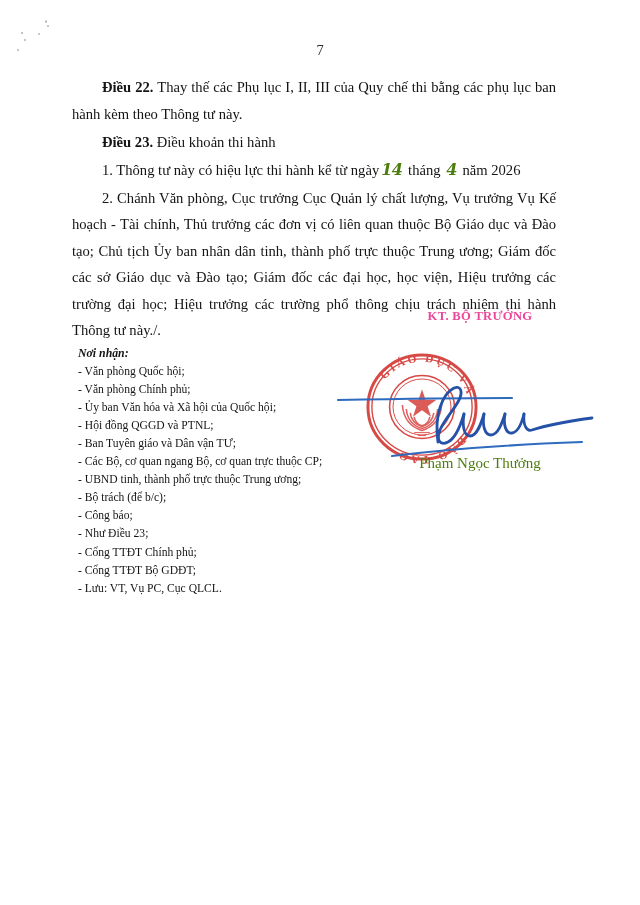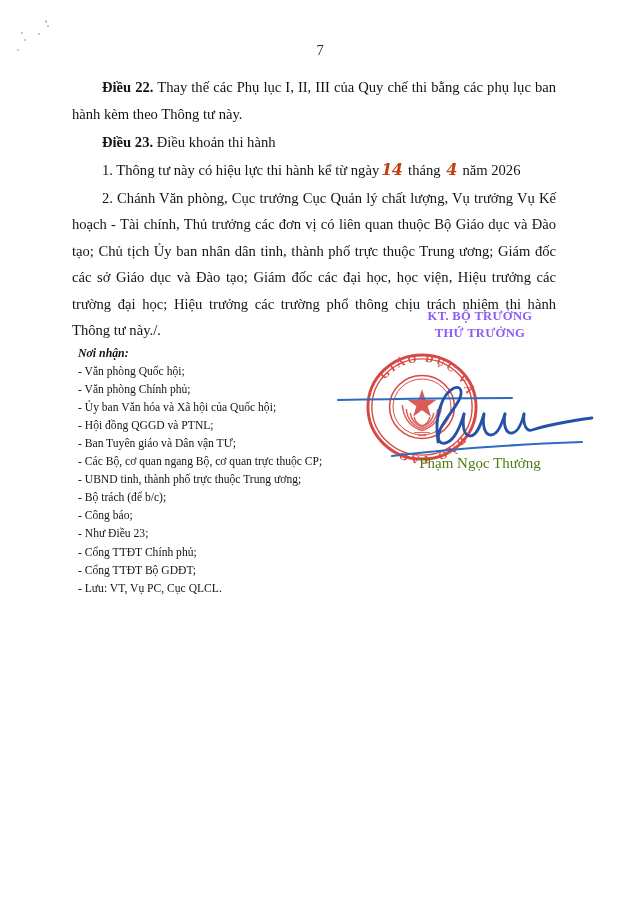--- a/index.html
+++ b/index.html
@@ -47,21 +47,21 @@
   }
   .para {
     margin: 0 0 0 0;
     text-indent: 30px;
   }
   .para + .para { margin-top: 1.5px; }
   .para b { font-weight: bold; }
 
   .date-ink {
     font-family: "DejaVu Serif", serif;
-    color: #c2410c;
+    color: #4d7c0f;
     font-weight: bold;
     font-style: italic;
     font-size: 16px;
     letter-spacing: -0.5px;
     padding: 0 2px;
   }
 
   
   .lower {
     position: absolute;
@@ -99,21 +99,21 @@
     left: 355px;
     top: 0;
     width: 250px;
     text-align: center;
   }
   .sig-title {
     font-weight: bold;
     font-size: 12.6px;
     line-height: 16.5px;
     letter-spacing: 0.3px;
-    color: #8b5cf6;
+    color: #ec4899;
   }
   .sig-name {
     position: absolute;
     top: 147px;
     left: 0;
     width: 250px;
     text-align: center;
     font-weight: normal;
     font-size: 15px;
     color: #4d7c0f;
@@ -178,21 +178,20 @@
         <li>- Công báo;</li>
         <li>- Như Điều 23;</li>
         <li>- Cổng TTĐT Chính phủ;</li>
         <li>- Cổng TTĐT Bộ GDĐT;</li>
         <li>- Lưu: VT, Vụ PC, Cục QLCL.</li>
       </ul>
     </div>
 
     <div class="signature-block">
       <div class="sig-title">KT. BỘ TRƯỞNG</div>
-      <div class="sig-title">THỨ TRƯỞNG</div>
 
       <svg class="seal" viewBox="0 0 120 116" xmlns="http://www.w3.org/2000/svg">
         <defs>
           <path id="sealArcTop" d="M 12,60 A 48,48 0 0 1 108,60"></path>
           <path id="sealArcBottom" d="M 108,60 A 48,48 0 0 1 12,60"></path>
         </defs>
         <g fill="none" stroke="#d2302c" stroke-width="3">
           <ellipse cx="60" cy="58" rx="55" ry="53"></ellipse>
           <ellipse cx="60" cy="58" rx="51" ry="49" stroke-width="1.4"></ellipse>
           <ellipse cx="60" cy="58" rx="33" ry="32" stroke-width="1.6"></ellipse>

